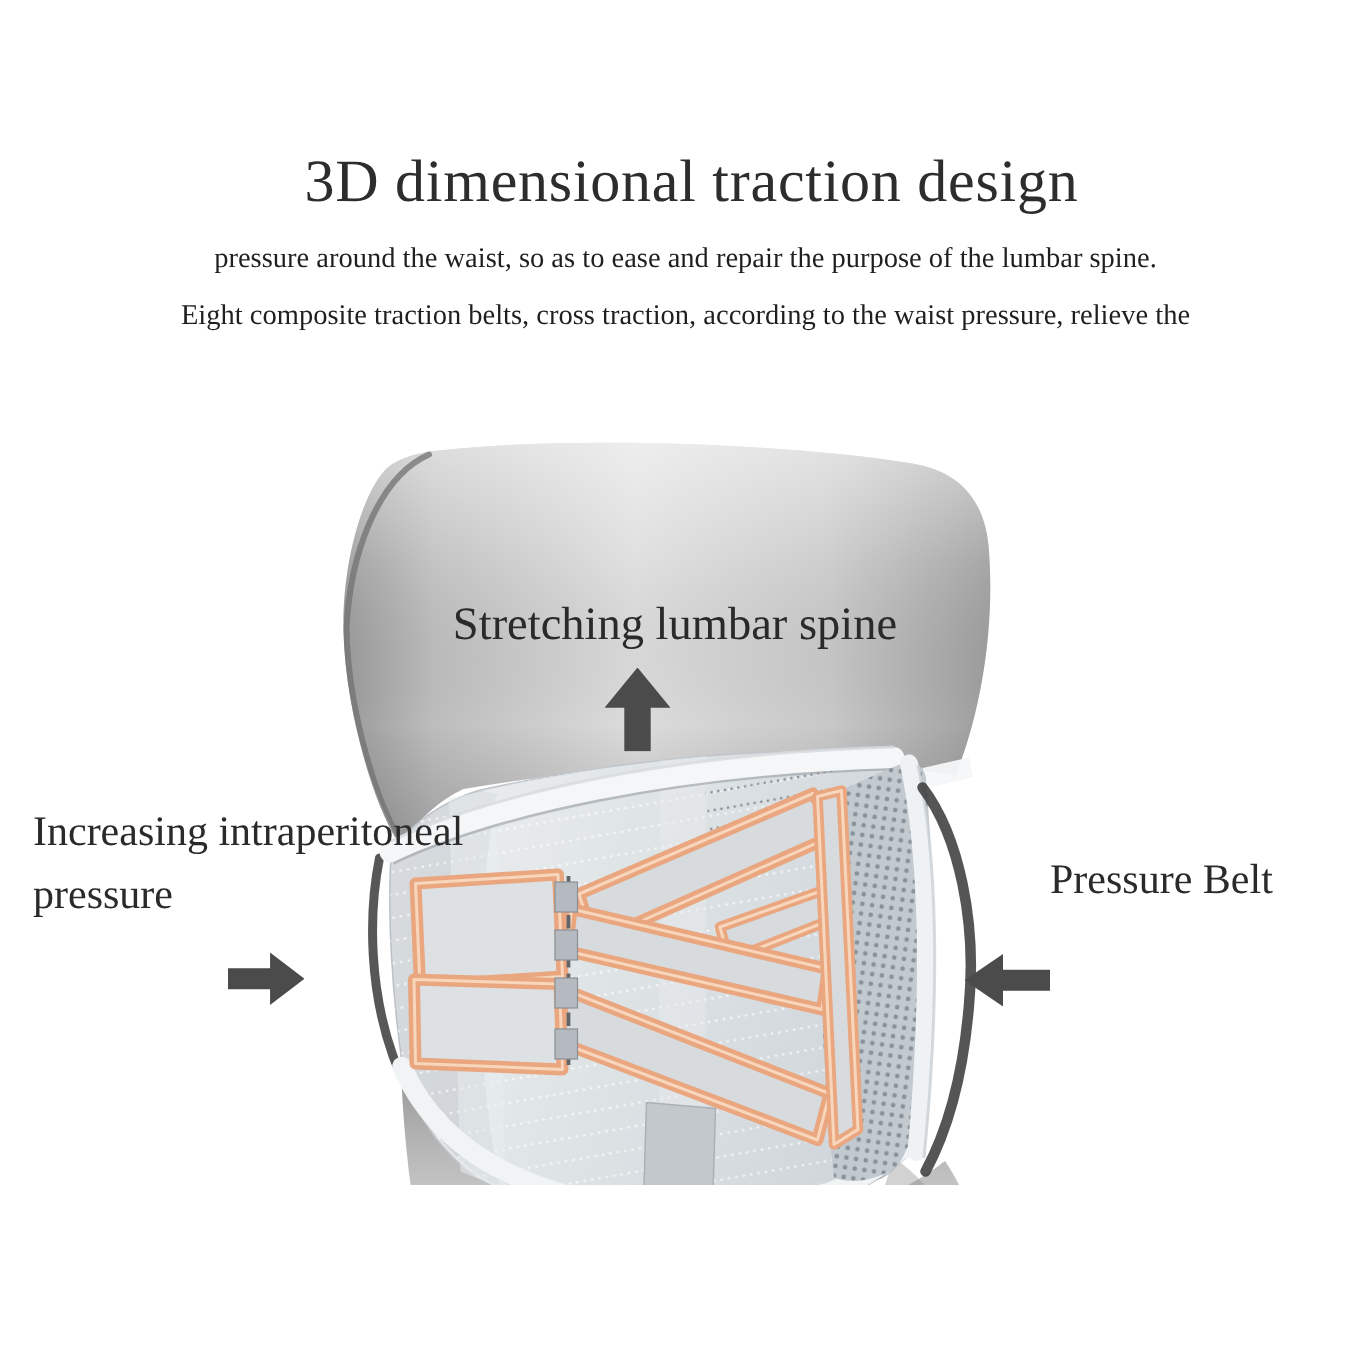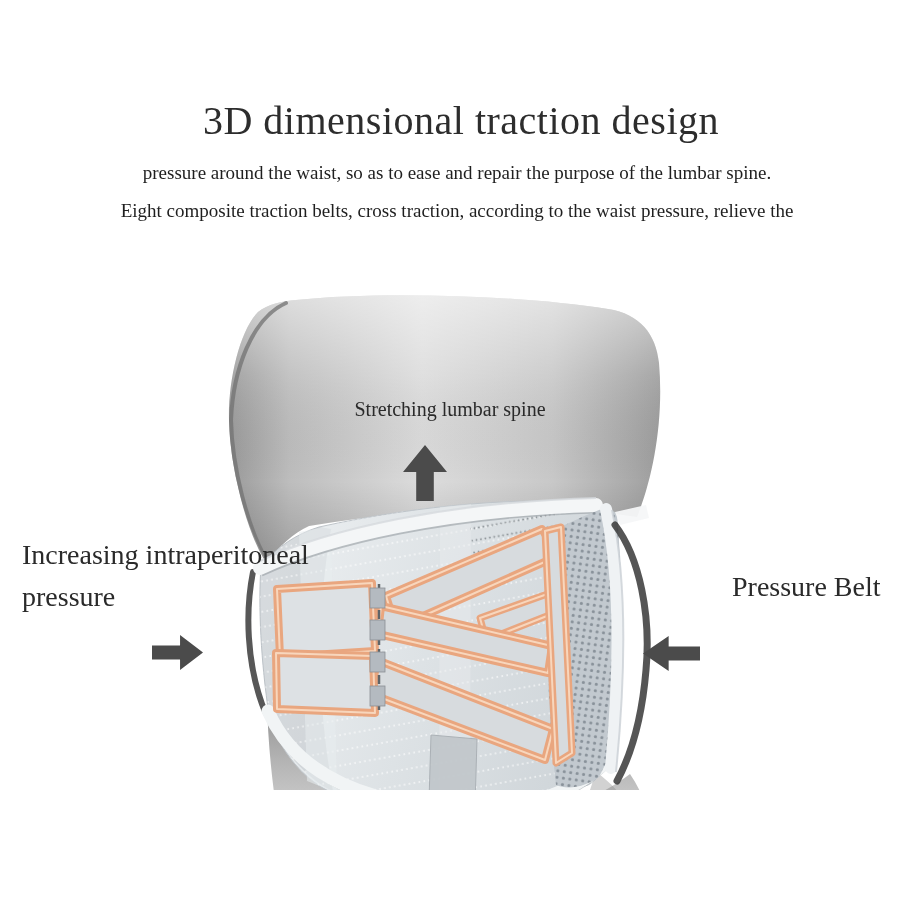--- a/index.html
+++ b/index.html
@@ -10,24 +10,24 @@
   .page-title{
     position:absolute;top:72px;left:0;width:900px;box-sizing:border-box;padding-left:22px;
     text-align:center;font-size:40px;font-weight:400;letter-spacing:.5px;color:#2d2d2d;line-height:1.1;
   }
   .page-desc{
     position:absolute;top:154px;left:0;width:900px;box-sizing:border-box;padding-left:14px;
     text-align:center;font-size:19px;color:#1f1f1f;line-height:38px;
   }
   .illustration{position:absolute;left:0;top:0;width:900px;height:900px;}
   .annotation{position:absolute;font-size:28px;color:#2a2a2a;}
-  .annotation-top{top:398px;left:0;width:900px;text-align:center;font-size:20px;}
+  .annotation-top{top:398px;left:0;width:900px;text-align:center;font-size:31px;}
   .annotation-left{top:534px;left:22px;line-height:42px;}
   .annotation-left .line2{margin-left:0;}
-  .annotation-right{top:568px;left:700px;line-height:37px;margin-left:32px;}
+  .annotation-right{top:568px;left:700px;line-height:37px;}
   .arrow{position:absolute;background:#4b4b4b;}
   .arrow-up{
     left:403px;top:445px;width:44px;height:56px;
     clip-path:polygon(50% 0,100% 48%,70% 48%,70% 100%,30% 100%,30% 48%,0 48%);
   }
   .arrow-right{
     left:152px;top:635px;width:51px;height:35px;
     clip-path:polygon(0 30%,55% 30%,55% 0,100% 50%,55% 100%,55% 70%,0 70%);
   }
   .arrow-left{

